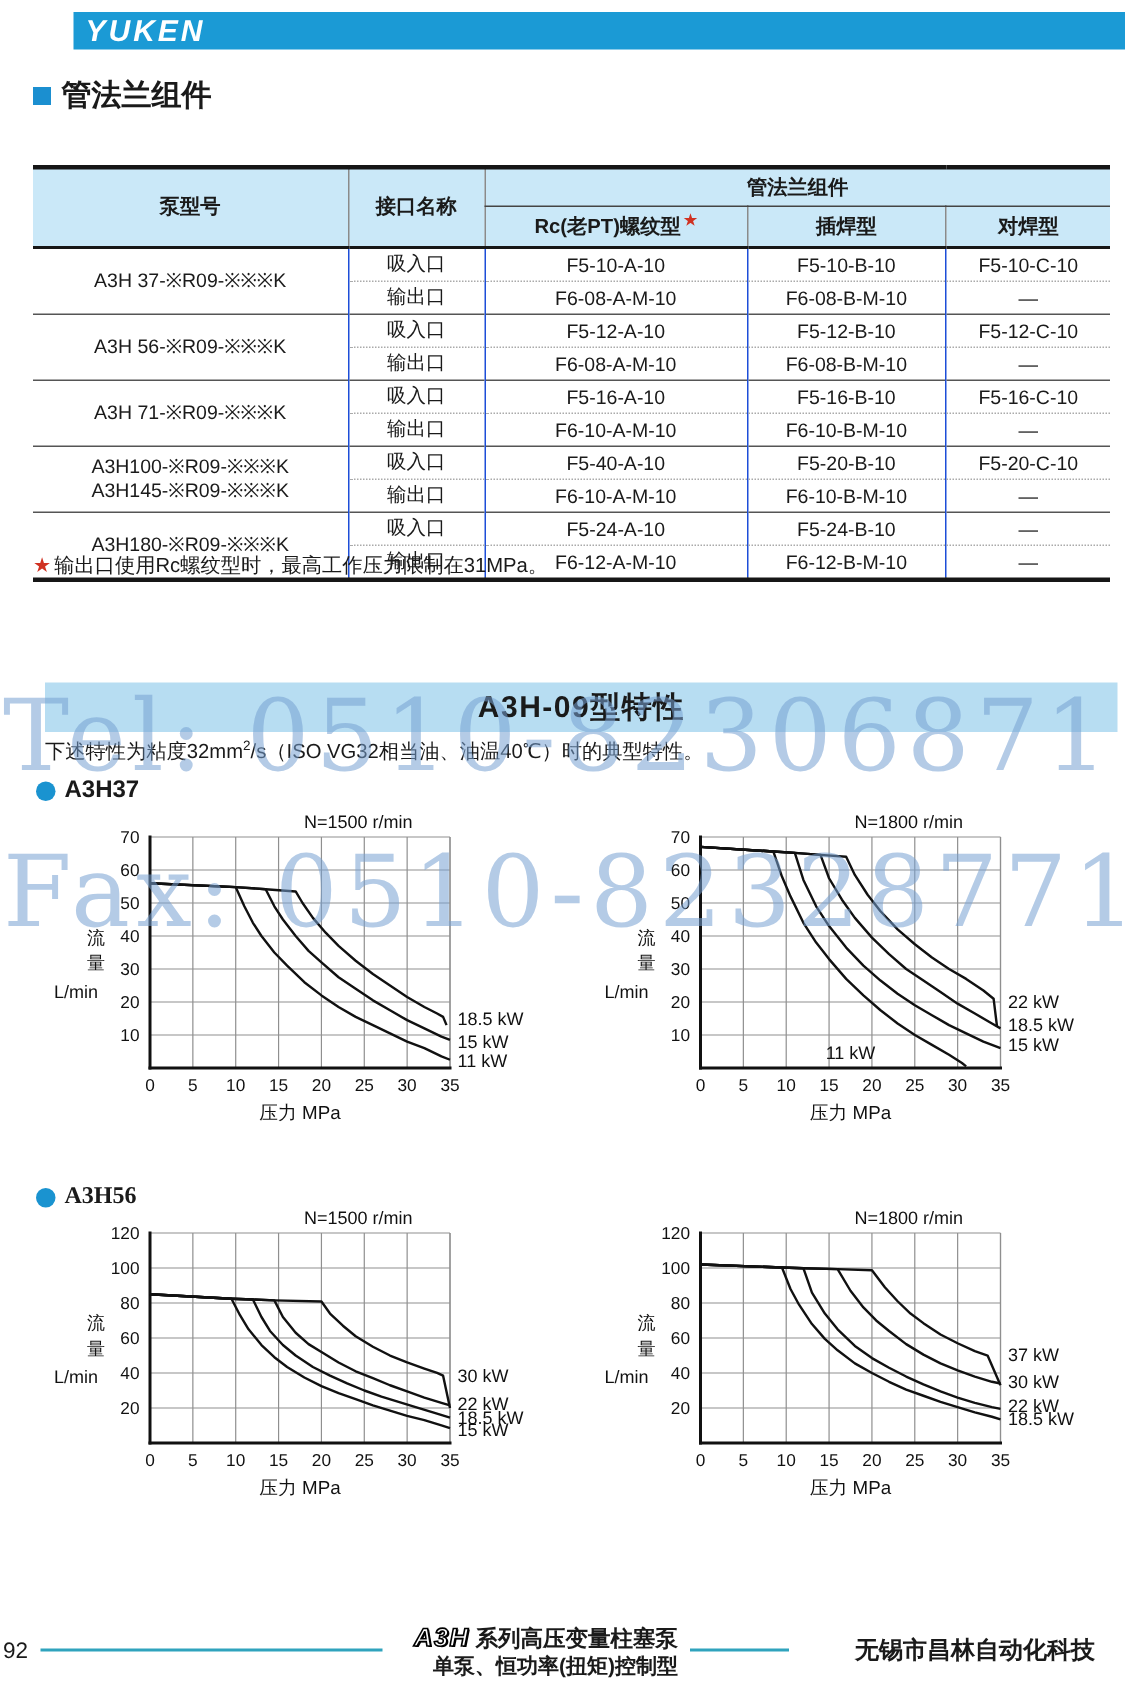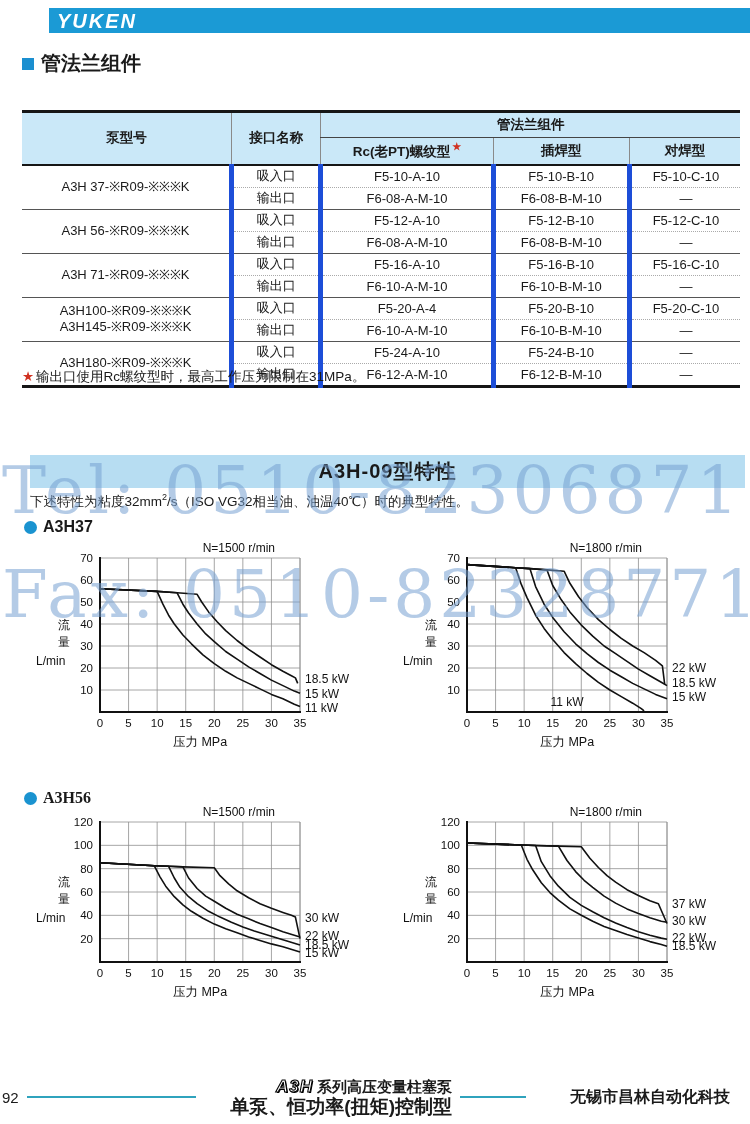--- a/index.html
+++ b/index.html
@@ -15,21 +15,21 @@
   .intro{position:absolute;top:74px;left:36px;font-size:13.5px;margin:0;}
   .link{color:#22418f;}
   
   .flange-table{position:absolute;top:110px;left:22px;border-collapse:collapse;width:718px;
         border-top:3px solid #161616;border-bottom:3px solid #161616;font-size:13px;}
   .flange-table th{background:#cae8f8;font-weight:600;padding:3px 2px;border-bottom:2px solid #161616;font-size:13.5px;}
   .flange-table .ghead{border-bottom:1px solid #444;}
   .flange-table .h2 th{border-left:1px solid #8a8a8a;}
   .flange-table th.blft{border-left:1px solid #8a8a8a;}
   .flange-table td{text-align:center;height:21px;padding:0 2px;}
-  .flange-table td.c-port,.flange-table td.c-code{border-left:5px solid #1d4ed8;}
+  .flange-table td.c-port,.flange-table td.c-code{border-left:1px solid #1d4ed8;}
   .flange-table tr.group-first td{border-top:1px solid #555;}
   .flange-table tr.group-next td{border-top:1px dotted #aaa;}
   .flange-table td.c-pump{line-height:1.25;}
   .rstar{color:#d03222;font-size:10px;vertical-align:super;margin-left:2px;}
   .note{position:absolute;top:368px;left:22px;font-size:13.5px;margin:0;}
   .redstar{color:#d03222;margin-right:2px;}
   
   .band{position:absolute;top:455px;left:30px;width:715px;height:33px;background:#b7ddf2;
         display:flex;align-items:center;justify-content:center;font-weight:700;font-size:20px;letter-spacing:1px;}
   .sub{position:absolute;top:492px;left:30px;font-size:13.5px;margin:0;}
@@ -46,21 +46,21 @@
       color:rgba(118,160,210,0.55);white-space:nowrap;letter-spacing:4px;z-index:6;pointer-events:none;}
   .wm1{top:452px;} .wm2{top:556px;}
   
   .footer{position:absolute;left:0;bottom:6px;width:750px;display:flex;align-items:center;z-index:2;}
   .fpage{font-size:15px;padding-left:2px;}
   .fline{flex:1;height:2px;background:#2fa3bd;margin:0 8px;}
   .fline2{width:66px;height:2px;background:#2fa3bd;margin:0 8px;}
   .fcenter{text-align:right;font-weight:700;font-size:15px;line-height:1.15;}
   .fa3h{font-style:italic;font-weight:900;font-size:17px;letter-spacing:1px;color:#fff;
         -webkit-text-stroke:1.1px #000;text-shadow:1px 1px 0 #000;margin-right:4px;}
-  .fsub{font-size:19px;margin-left:26px;}
+  .fsub{font-size:14px;margin-left:26px;}
   .fcompany{font-weight:700;font-size:16px;padding-right:20px;margin-left:36px;}
 </style>
 </head>
 <body>
 
 <div class="page">
 
   <div class="topbar">
     <span class="logo">YUKEN</span>
   </div>
@@ -129,21 +129,21 @@
           <td class="c-code">F6-10-A-M-10</td>
           <td class="c-code">F6-10-B-M-10</td>
           <td class="c-code">—</td>
         </tr>
         <tr class="group-first">
           <td rowspan="2" class="c-pump">
             <div>A3H100-※R09-※※※K</div>
             <div>A3H145-※R09-※※※K</div>
           </td>
           <td class="c-port">吸入口</td>
-          <td class="c-code">F5-20-A-4</td>
+          <td class="c-code">F5-40-A-10</td>
           <td class="c-code">F5-20-B-10</td>
           <td class="c-code">F5-20-C-10</td>
         </tr>
         <tr class="group-next">
           <td class="c-port">输出口</td>
           <td class="c-code">F6-10-A-M-10</td>
           <td class="c-code">F6-10-B-M-10</td>
           <td class="c-code">—</td>
         </tr>
         <tr class="group-first">

